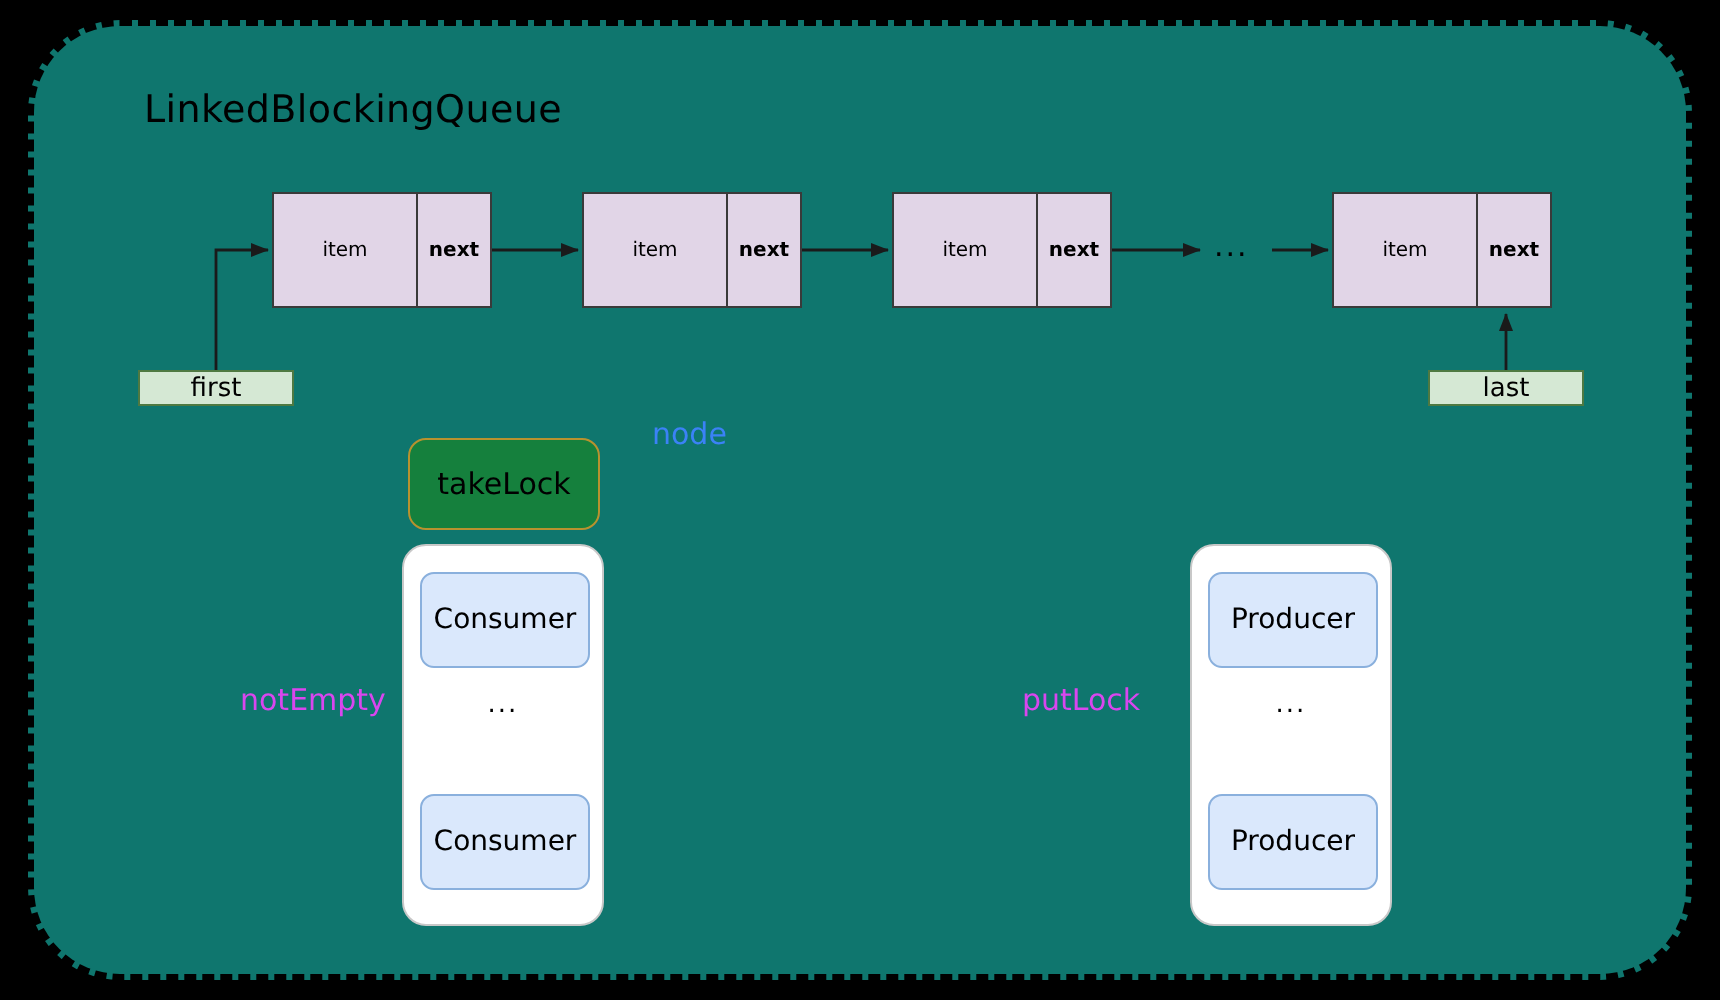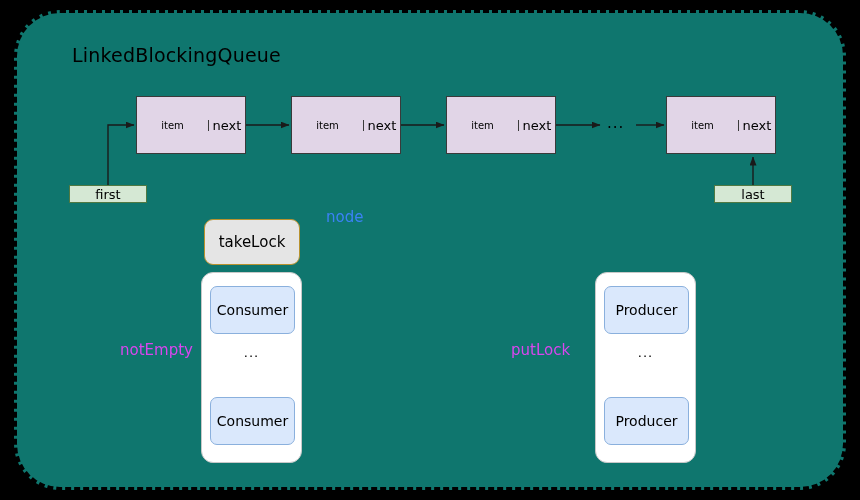--- a/index.html
+++ b/index.html
@@ -39,39 +39,39 @@
   
   .node {
     position: absolute;
     top: 96px;
     width: 110px;
     height: 58px;
     background: #e1d5e7;
     border: 1.5px solid #3a3a3a;
     box-sizing: border-box;
     display: flex;
-    align-items: center;
   }
   .node .cell-item {
     flex: 0 0 72px;
     display: flex;
     align-items: center;
     justify-content: center;
     font-size: 10px;
     color: #000;
     border-right: 1.5px solid #3a3a3a;
     box-sizing: border-box;
   }
   .node .cell-next {
     flex: 1 1 auto;
     display: flex;
     align-items: center;
     justify-content: center;
-    font-size: 13px;
-    color: #000;
+    font-size: 10px;
+    color: #000;
+    font-weight: bold;
   }
   .node-label {
     position: absolute;
     top: 161px;
     font-size: 15px;
     color: #3b82f6;
     white-space: nowrap;
     margin-top: 47px;
   }
   .ellipsis-list {
@@ -93,21 +93,21 @@
     align-items: center;
     justify-content: center;
     font-size: 13px;
     color: #000;
   }
   
   .lock-box {
     position: absolute;
     width: 96px;
     height: 46px;
-    background: #e5e5e5;
+    background: #15803d;
     border: 1.5px solid #b8922e;
     border-radius: 9px;
     box-sizing: border-box;
     display: flex;
     align-items: center;
     justify-content: center;
     font-size: 15px;
     color: #000;
   }
   

